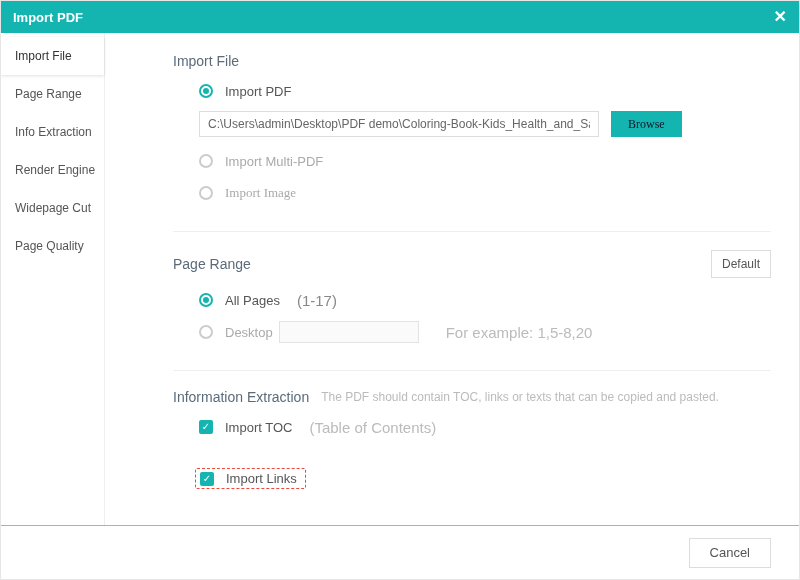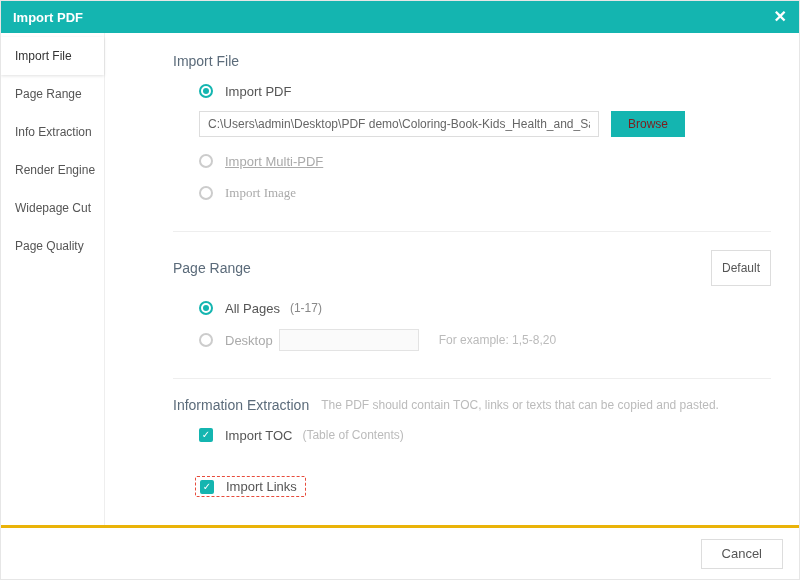--- a/index.html
+++ b/index.html
@@ -20,33 +20,33 @@
   .opts { padding-left: 26px; }
   .row { display: flex; align-items: center; margin: 8px 0; min-height: 24px; }
   .radio, .checkbox { width: 14px; height: 14px; border: 2px solid #ccc; margin-right: 12px; flex-shrink: 0; display:inline-flex; align-items:center; justify-content:center; }
   .radio { border-radius: 50%; }
   .radio.on { border-color: #14b5b0; }
   .radio.on::after { content:""; width:6px; height:6px; border-radius:50%; background:#14b5b0; }
   .checkbox { border-radius: 2px; }
   .checkbox.on { background:#14b5b0; border-color:#14b5b0; color:#fff; font-size:10px; line-height:10px; }
   .checkbox.on::after { content:"✓"; }
   .optlabel { color:#555; }
-  .hint { color:#bbb; margin-left:10px; font-size:12px; }
+  .hint { color:#bbb; margin-left:17px; font-size:15px; }
   .pathrow { display:flex; align-items:center; gap:12px; margin: 6px 0 12px 26px; }
   .pathinput { flex:1; max-width: 400px; height:26px; border:1px solid #ddd; padding:0 8px; font-size:12px; color:#666; }
   .btn { height:26px; padding:0 16px; font-size:12px; border:1px solid #ddd; background:#fff; color:#555; display:inline-flex; align-items:center; justify-content:center; cursor:pointer; }
-  .btn.primary { background:#14b5b0; border-color:#14b5b0; color:#7f1d1d; }
+  .btn.primary { background:#14b5b0; border-color:#14b5b0; color:#0f172a;font-family:Liberation Serif, serif; }
   .custominput { width:140px; height:22px; border:1px solid #e3e3e3; background:#fafafa; margin-left:6px; margin-right:10px; }
   .highlight-dash { border:1.5px dashed #e74c3c; border-radius:2px; padding:2px 8px 2px 2px; margin-left:-4px;margin-top:21px; }
   .qicon { width:13px; height:13px; border:1px solid #ccc; border-radius:50%; color:#bbb; font-size:10px; display:inline-flex; align-items:center; justify-content:center; margin-left:6px; }
   .content::-webkit-scrollbar { width:10px; }
   .content::-webkit-scrollbar-thumb { background:#ddd; border-radius:5px; }
-  .footer { height:54px; border-top:3px solid #eab308; display:flex; align-items:center; justify-content:flex-end; padding:0 16px; gap:12px; }
+  .footer { height:54px; border-top:1px solid #eab308; display:flex; align-items:center; justify-content:flex-end; padding:0 28px; gap:12px; }
   .footer .btn { height:30px; padding:0 20px; font-size:13px; }
-  .default-btn { height:36px; padding:8px 10px; font-size:12px; }
+  .default-btn { height:28px; padding:8px 10px; font-size:12px; }
 </style>
 </head>
 <body>
 
 <div class="dialog">
   <div class="titlebar">
     <span>Import PDF</span>
     <span class="close">✕</span>
   </div>
 
@@ -82,21 +82,21 @@
           <div class="row">
             <span class="radio on"></span>
             <span class="optlabel">Import PDF</span>
           </div>
           <div class="pathrow" style="margin-left:0;">
             <input class="pathinput" value="C:\Users\admin\Desktop\PDF demo\Coloring-Book-Kids_Health_and_Safety-Denver" style="">
             <span class="btn primary">Browse</span>
           </div>
           <div class="row">
             <span class="radio"></span>
-            <span class="optlabel" style="color:#aaa;text-decoration:underline;">Import Multi-PDF</span>
+            <span class="optlabel" style="color:#aaa;">Import Multi-PDF</span>
           </div>
           <div class="row">
             <span class="radio"></span>
             <span class="optlabel" style="color:#aaa;font-family:Liberation Serif, serif;">Import Image</span>
           </div>
         </div>
       </div>
 
       <div class="section">
         <div class="section-head">

